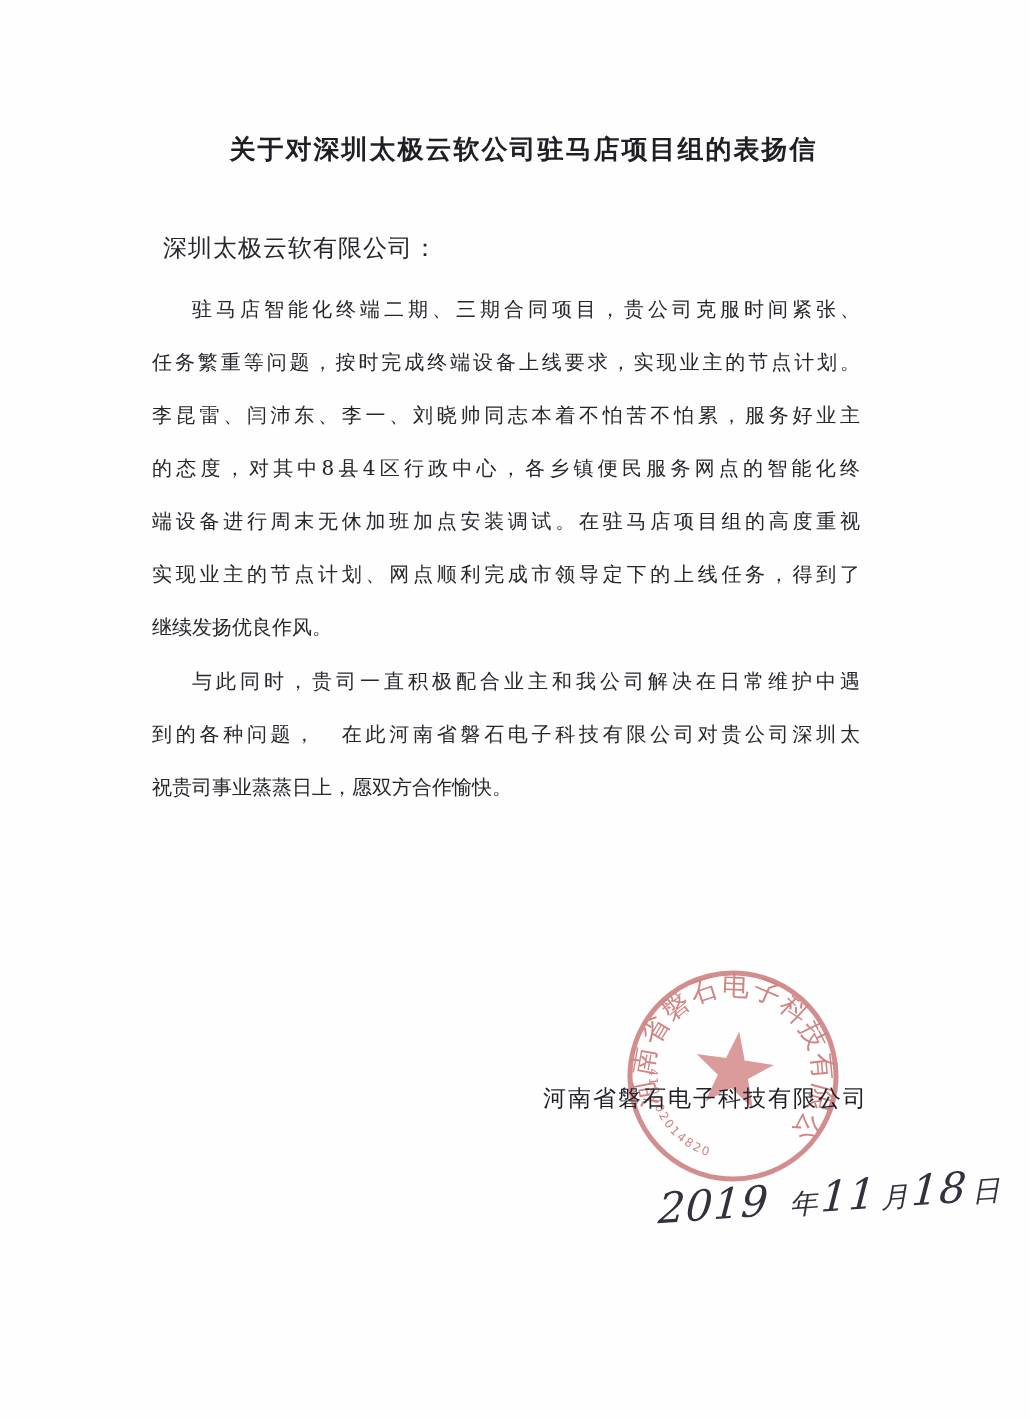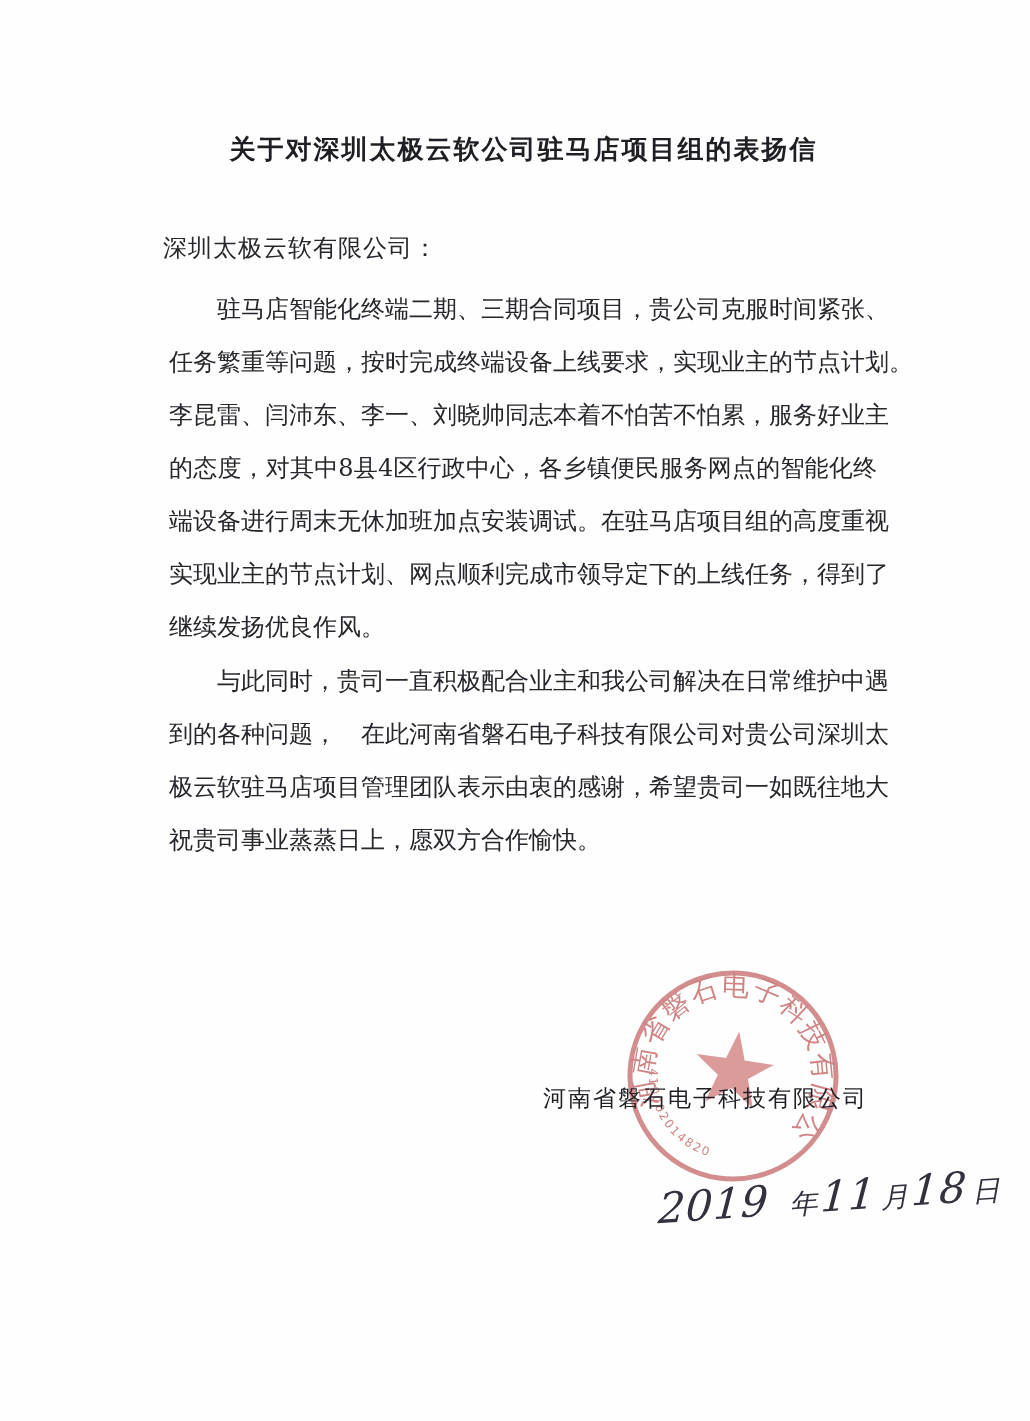--- a/index.html
+++ b/index.html
@@ -17,22 +17,22 @@
   .title{
     position:absolute;top:132px;left:0;width:100%;
     margin:0;text-align:center;
     font-size:26px;font-weight:bold;letter-spacing:2px;color:#1e1e24;
   }
   .salutation{
     position:absolute;left:163px;top:232px;
     font-size:24px;letter-spacing:1px;
   }
   .body-col{
-    position:absolute;left:169px;width:708px;
-    font-size:24px;line-height:53px;
+    position:absolute;left:152px;width:708px;
+    font-size:20px;line-height:53px;
   }
   .p1{top:283px;}
   .p2{top:655px;}
   .line{
     height:53px;
     text-align:justify;
     text-align-last:justify;
     white-space:nowrap;
   }
   .line.indent{text-indent:2em;}
@@ -74,21 +74,20 @@
     <div class="line">李昆雷、闫沛东、李一、刘晓帅同志本着不怕苦不怕累，服务好业主</div>
     <div class="line">的态度，对其中8县4区行政中心，各乡镇便民服务网点的智能化终</div>
     <div class="line">端设备进行周末无休加班加点安装调试。在驻马店项目组的高度重视</div>
     <div class="line">实现业主的节点计划、网点顺利完成市领导定下的上线任务，得到了</div>
     <div class="line short">继续发扬优良作风。</div>
   </div>
 
   <div class="body-col p2">
     <div class="line indent">与此同时，贵司一直积极配合业主和我公司解决在日常维护中遇</div>
     <div class="line">到的各种问题，　在此河南省磐石电子科技有限公司对贵公司深圳太</div>
-    <div class="line">极云软驻马店项目管理团队表示由衷的感谢，希望贵司一如既往地大</div>
     <div class="line short">祝贵司事业蒸蒸日上，愿双方合作愉快。</div>
   </div>
 
   <div class="signature">河南省磐石电子科技有限公司</div>
 
   <svg class="stamp" width="224" height="224" viewBox="0 0 224 224">
     <defs>
       <path id="sealTextArc" d="M 41.9 152.5 A 81 81 0 1 1 182.1 152.5" fill="none"></path>
       <path id="sealSerialArc" d="M 28 112 A 84 84 0 0 0 104.7 195.7" fill="none"></path>
     </defs>

